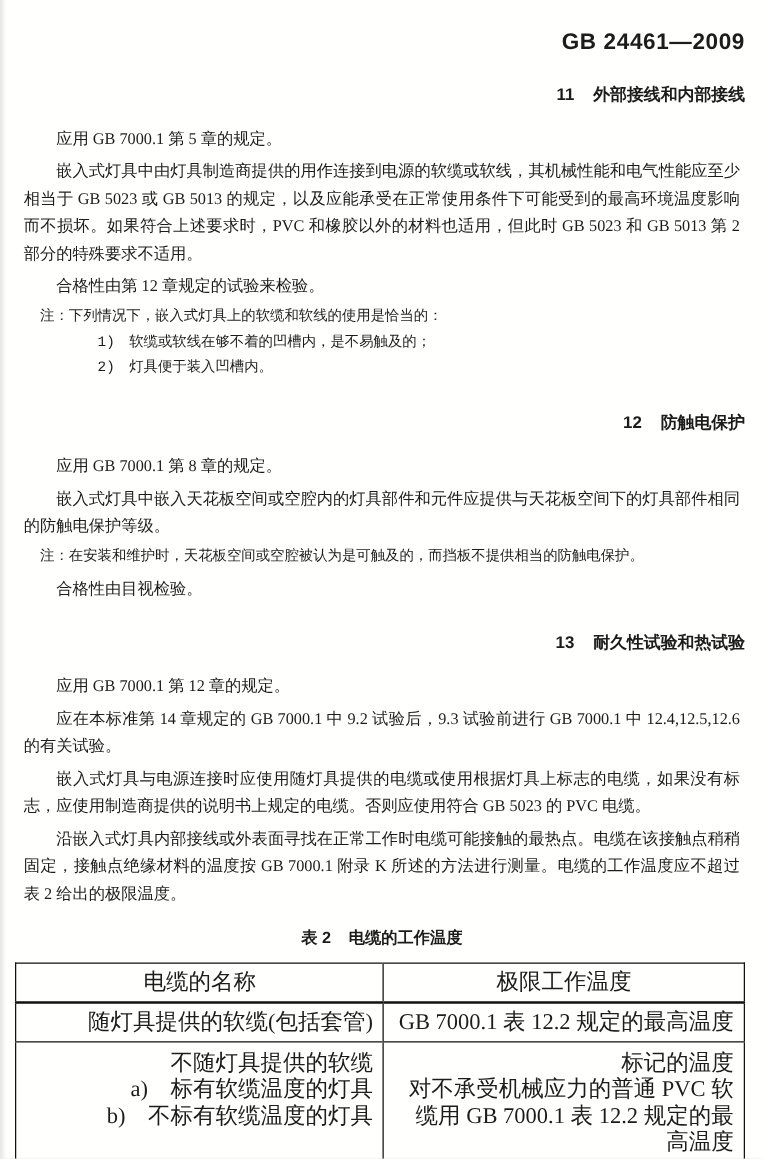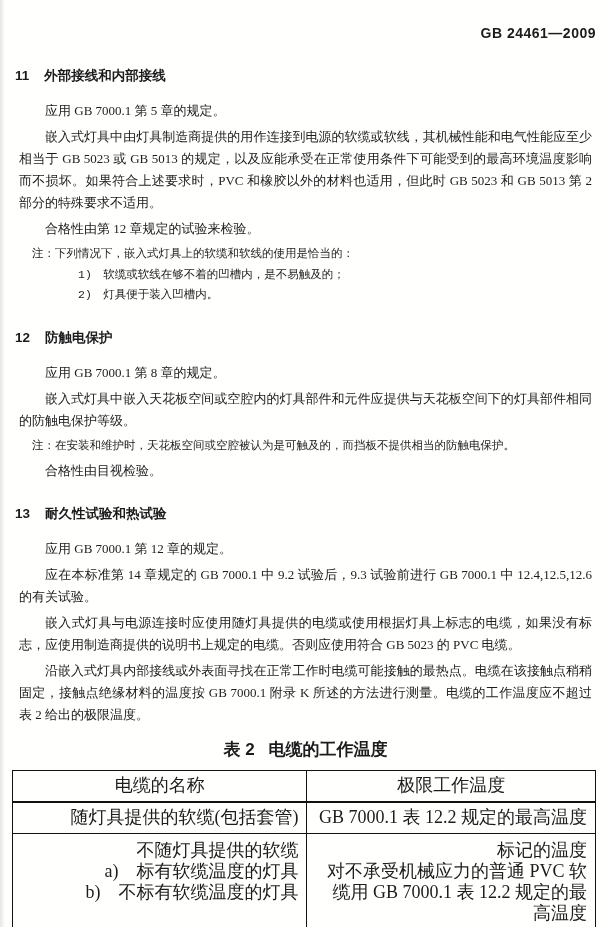--- a/index.html
+++ b/index.html
@@ -18,50 +18,51 @@
   }
   .page::before {
     content: ""; position: absolute; left: 0; top: 0; bottom: 0; width: 5px;
     background: linear-gradient(to right, rgba(0,0,0,0.10), rgba(0,0,0,0));
     pointer-events: none;
   }
   .page-header {
     text-align: right;
     font-family: "Liberation Sans", "DejaVu Sans", sans-serif;
     font-weight: bold;
-    font-size: 14px;
+    font-size: 18px;
     letter-spacing: 0.5px;
     margin-bottom: 10px;
   }
   .sec-title {
     font-family: "Liberation Sans", "DejaVu Sans", sans-serif;
     font-weight: bold;
     font-size: 13.5px;
     margin: 23px 0 15px 0;
     line-height: 18px;
+    text-align: right;
   }
   .sec-num { display: inline-block; margin-right: 15px; }
   .para {
     text-indent: 2em;
     text-align: justify;
     margin: 4px;
   }
   .note {
     font-size: 11.5px;
     line-height: 20.5px;
     margin: 1px 0 1px 17px;
     text-align: justify;
     font-family: Liberation Mono, monospace;
   }
   .note-item { margin-left: 46px; }
   .table-caption {
     text-align: center;
     font-family: "Liberation Sans", "DejaVu Sans", sans-serif;
     font-weight: bold;
-    font-size: 17px;
+    font-size: 13px;
     margin: 13px 0 9px 0;
   }
   .caption-label { margin-right: 14px; }
   table.std-table {
     border-collapse: collapse;
     width: calc(100% + 3px);
     margin-left: -3px;
     font-size: 18px;
     line-height: 17px;
     border: 1.5px solid #111;

